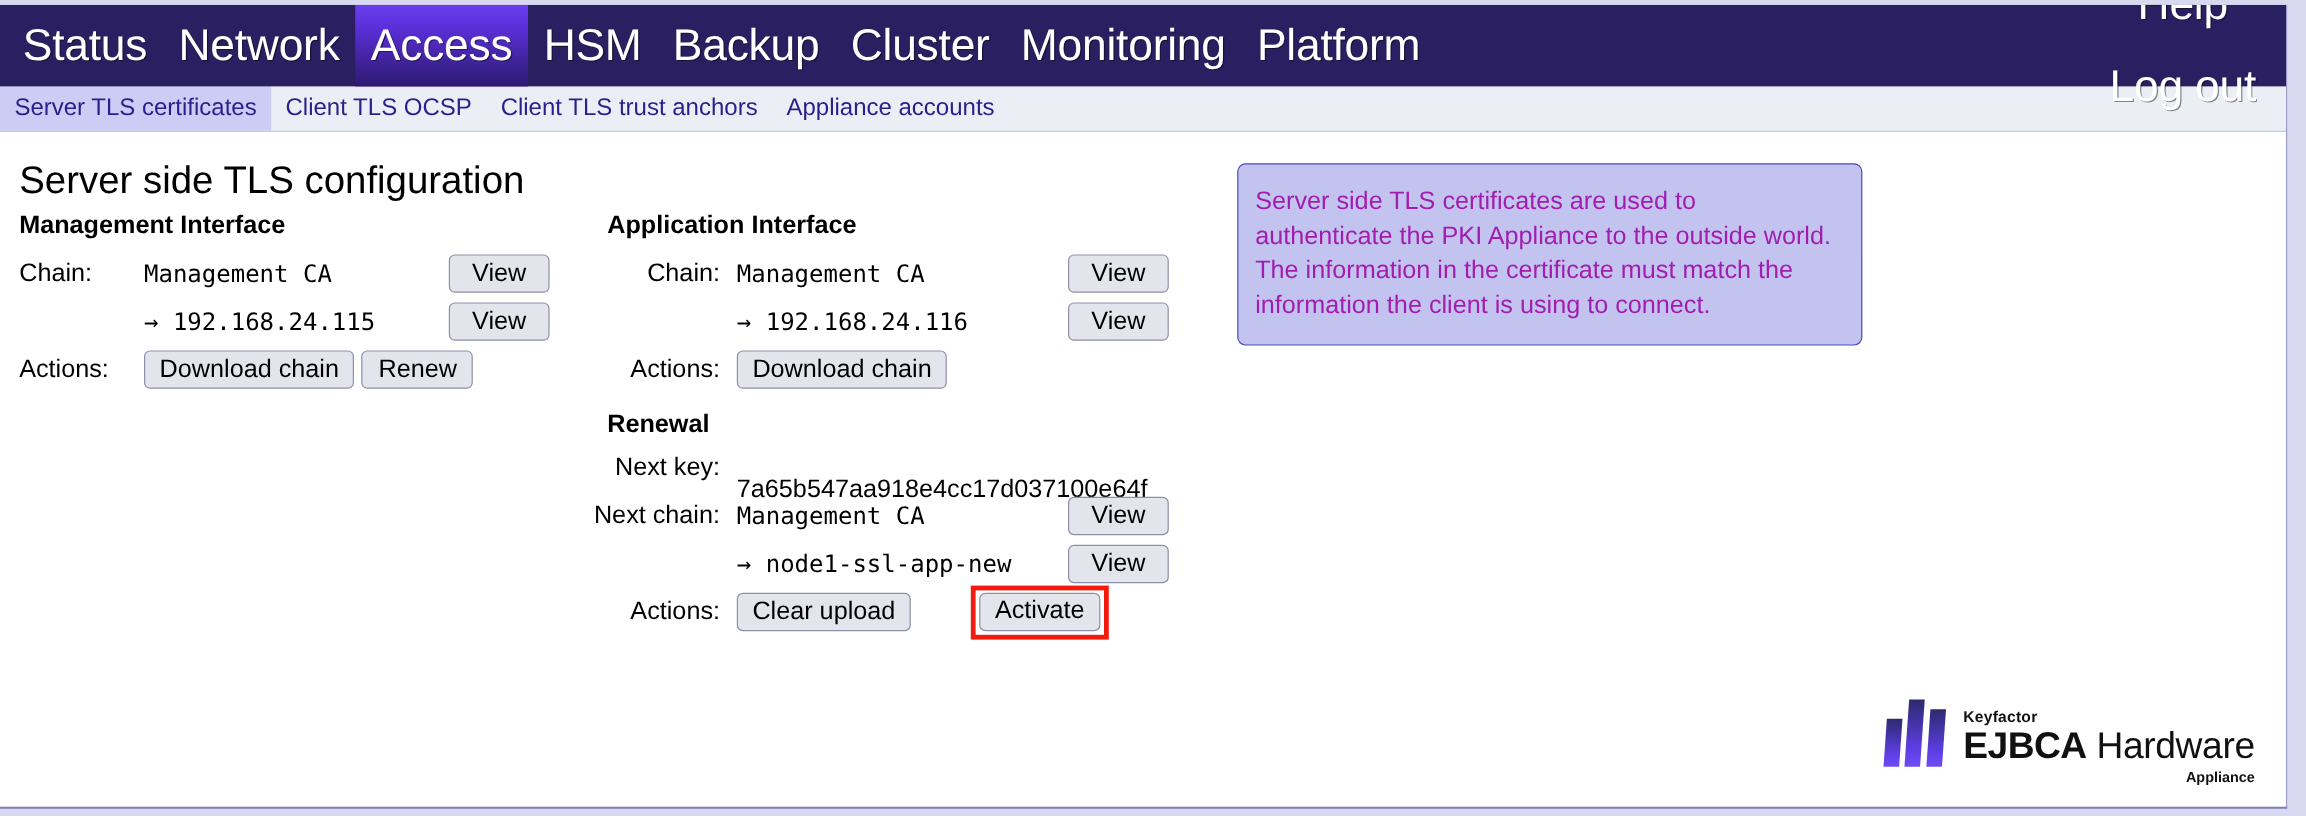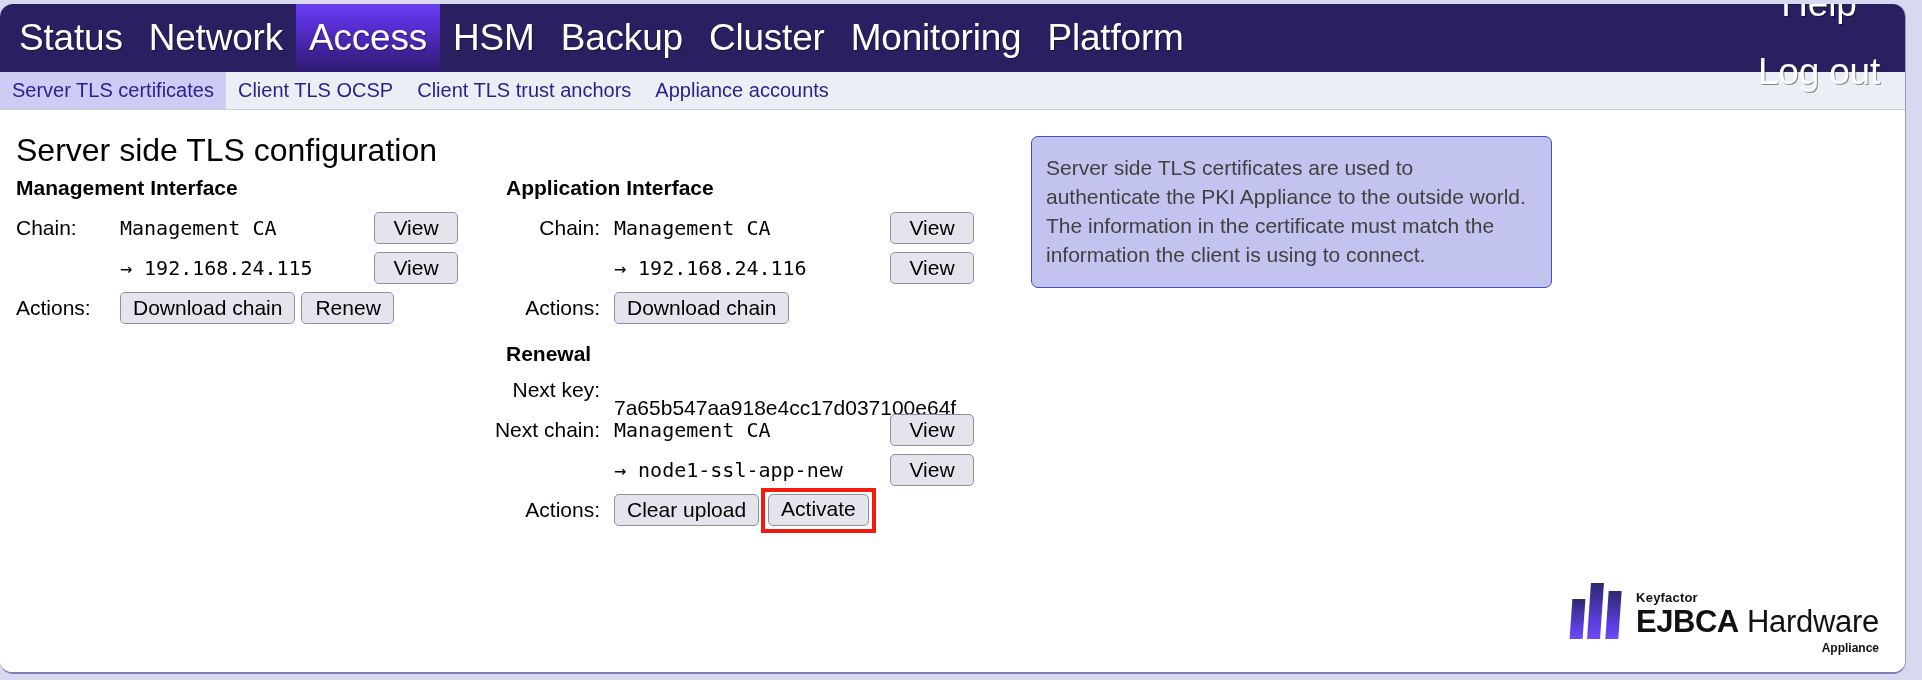--- a/index.html
+++ b/index.html
@@ -27,21 +27,20 @@
     position: absolute;
     left: 0px;
     top: 4px;
     width: 1906px;
     height: 670px;
     background: #ffffff;
     border-right: 1px solid #9a9ac8;
     border-bottom: 2px solid #7f7fb5;
     box-sizing: border-box;
     overflow: hidden;
-    border-radius: 13px;
   }
 
   
   #mainnav {
     position: relative;
     height: 68px;
     background: #2a1f60;
     display: flex;
     align-items: center;
     padding: 0 0 0 6px;
@@ -187,21 +186,21 @@
     left: 1031px;
     top: 26px;
     width: 521px;
     background: #c3c3f0;
     border: 1px solid #4a4ac0;
     border-radius: 7px;
     padding: 16px 18px 18px 14px;
     box-sizing: border-box;
     font-size: 21px;
     line-height: 29px;
-    color: #404040;
+    color: #a21caf;
   }
 
   
   #logo {
     position: absolute;
     right: 26px;
     bottom: 34px;
     display: flex;
     align-items: flex-end;
   }
@@ -357,21 +356,21 @@
         <div class="cell-h">
           <span class="mono">→ node1-ssl-app-new</span>
         </div>
         <div class="cell-h">
           <button class="btn btn-view">View</button>
         </div>
 
         <div class="cell-h right">
           <span class="lbl">Actions:</span>
         </div>
-        <div class="cell-h" style="grid-column: 2 / span 2;">
+        <div class="cell-h" style="grid-column: 2 / span 2; gap: 48px;">
           <button class="btn">Clear upload</button>
           <span class="hl-wrap" style="margin-left:2px;">
             <button class="btn">Activate</button>
           </span>
         </div>
       </div>
     </div>
 
     <div id="infobox">
       <span>Server side TLS certificates are used to authenticate the PKI Appliance to the outside world. The information in the certificate must match the information the client is using to connect.</span>

